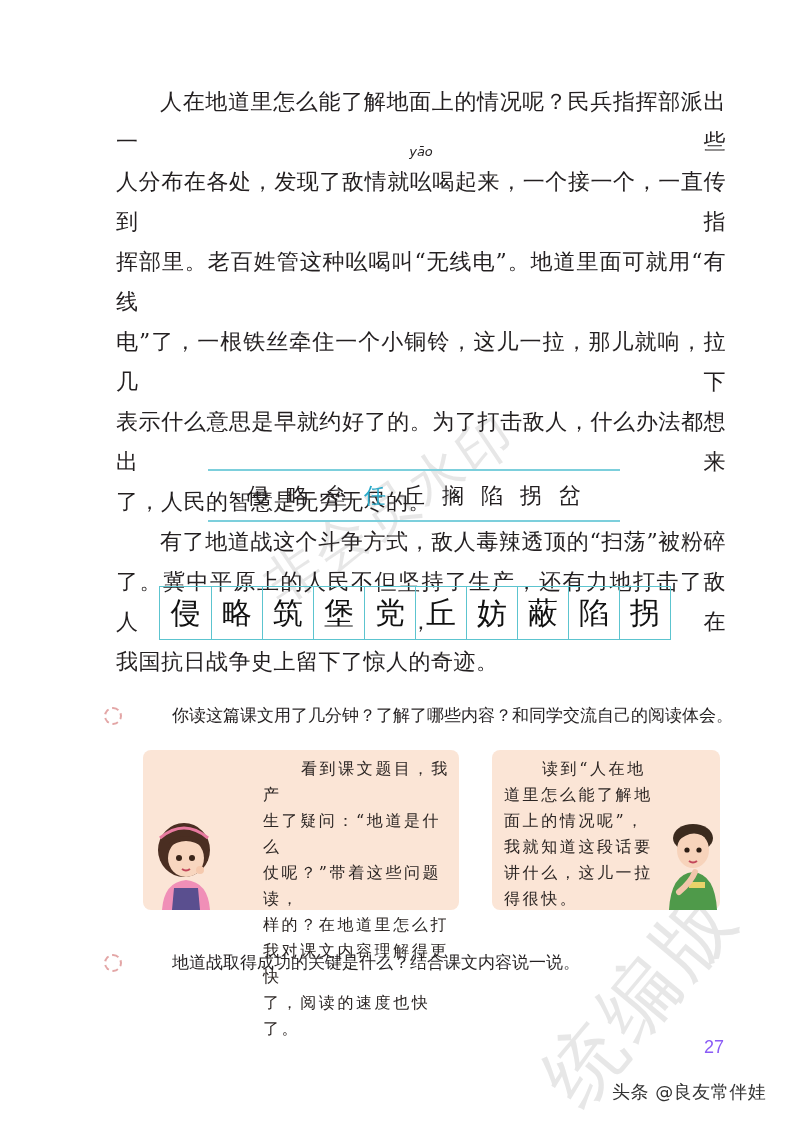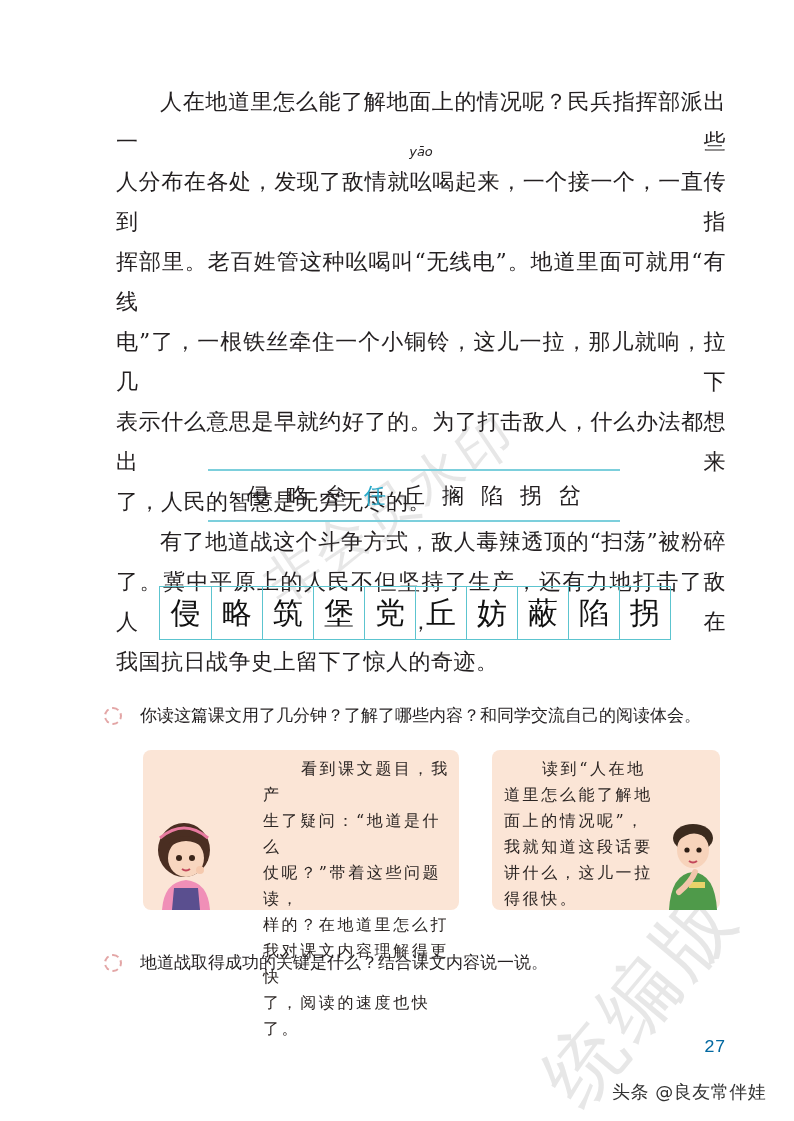--- a/index.html
+++ b/index.html
@@ -20,21 +20,21 @@
     .recog { position: absolute; left: 208px; top: 469px; width: 412px; height: 53px; border-top: 2px solid #7ccfdc; border-bottom: 2px solid #7ccfdc; display: flex; align-items: center; justify-content: center; gap: 17px; }
     .recog span { font-family: "DejaVu Serif", serif; font-size: 22px; color: #231f20; }
     .recog span.hl { color: #29a9c9; }
 
     
     .grid { position: absolute; left: 159px; top: 586px; display: flex; border: 1.5px solid #5cc4cf; }
     .grid .cell { width: 51px; height: 52px; border-left: 1.5px solid #5cc4cf; display: flex; align-items: center; justify-content: center; font-family: "DejaVu Serif", serif; font-size: 30px; color: #111; }
     .grid .cell:first-child { border-left: none; }
 
     
-    .q { position: absolute; left: 104px; display: flex; align-items: center; font-size: 17px; color: #231f20; }
+    .q { position: absolute; left: 104px; display: flex; align-items: center; font-size: 17px; color: #231f20; gap: 32px; }
     .q .ring { width: 18px; height: 18px; border-radius: 50%; border: 2px dashed #e3a6a6; margin-right: 18px; }
     .q1 { top: 704px; }
     .q2 { top: 951px; }
 
     
     .bubble { position: absolute; background: #fbe5d6; border-radius: 8px; }
     .b1 { left: 143px; top: 750px; width: 316px; height: 160px; }
     .b2 { left: 492px; top: 750px; width: 228px; height: 160px; }
     .bubble .txt { position: absolute; font-family: "DejaVu Serif", serif; font-size: 16px; line-height: 26px; letter-spacing: 2.6px; color: #2b2523; }
     .b1 .txt { left: 120px; top: 6px; width: 188px; }
@@ -44,21 +44,21 @@
     
     .kid { position: absolute; }
     .girl { left: 150px; top: 818px; width: 70px; height: 92px; }
     .boy  { left: 665px; top: 822px; width: 55px; height: 88px; }
 
     
     .wm { position: absolute; font-family: "DejaVu Sans", sans-serif; color: rgba(170,170,170,0.28); white-space: nowrap; pointer-events: none; }
     .wm1 { left: 250px; top: 560px; font-size: 54px; transform: rotate(-34deg); transform-origin: left top; letter-spacing: 4px; }
     .wm2 { left: 520px; top: 1060px; font-size: 78px; transform: rotate(-50deg); transform-origin: left top; letter-spacing: 6px; }
 
-    .page-num { position: absolute; left: 704px; top: 1037px; font-family: Liberation Mono, monospace; font-size: 18px; color: #0369a1; }
+    .page-num { position: absolute; left: 704px; top: 1037px; font-family: Liberation Sans, sans-serif; font-size: 18px; color: #8b5cf6; }
     .source { position: absolute; left: 612px; top: 1080px; font-family: "DejaVu Sans", sans-serif; font-size: 18px; color: #333; letter-spacing: 0.5px; }
   </style>
 </head>
 <body>
 
 <div class="page">
 
   <div class="wm wm1">非会员水印</div>
   <div class="wm wm2">统编版</div>
 

